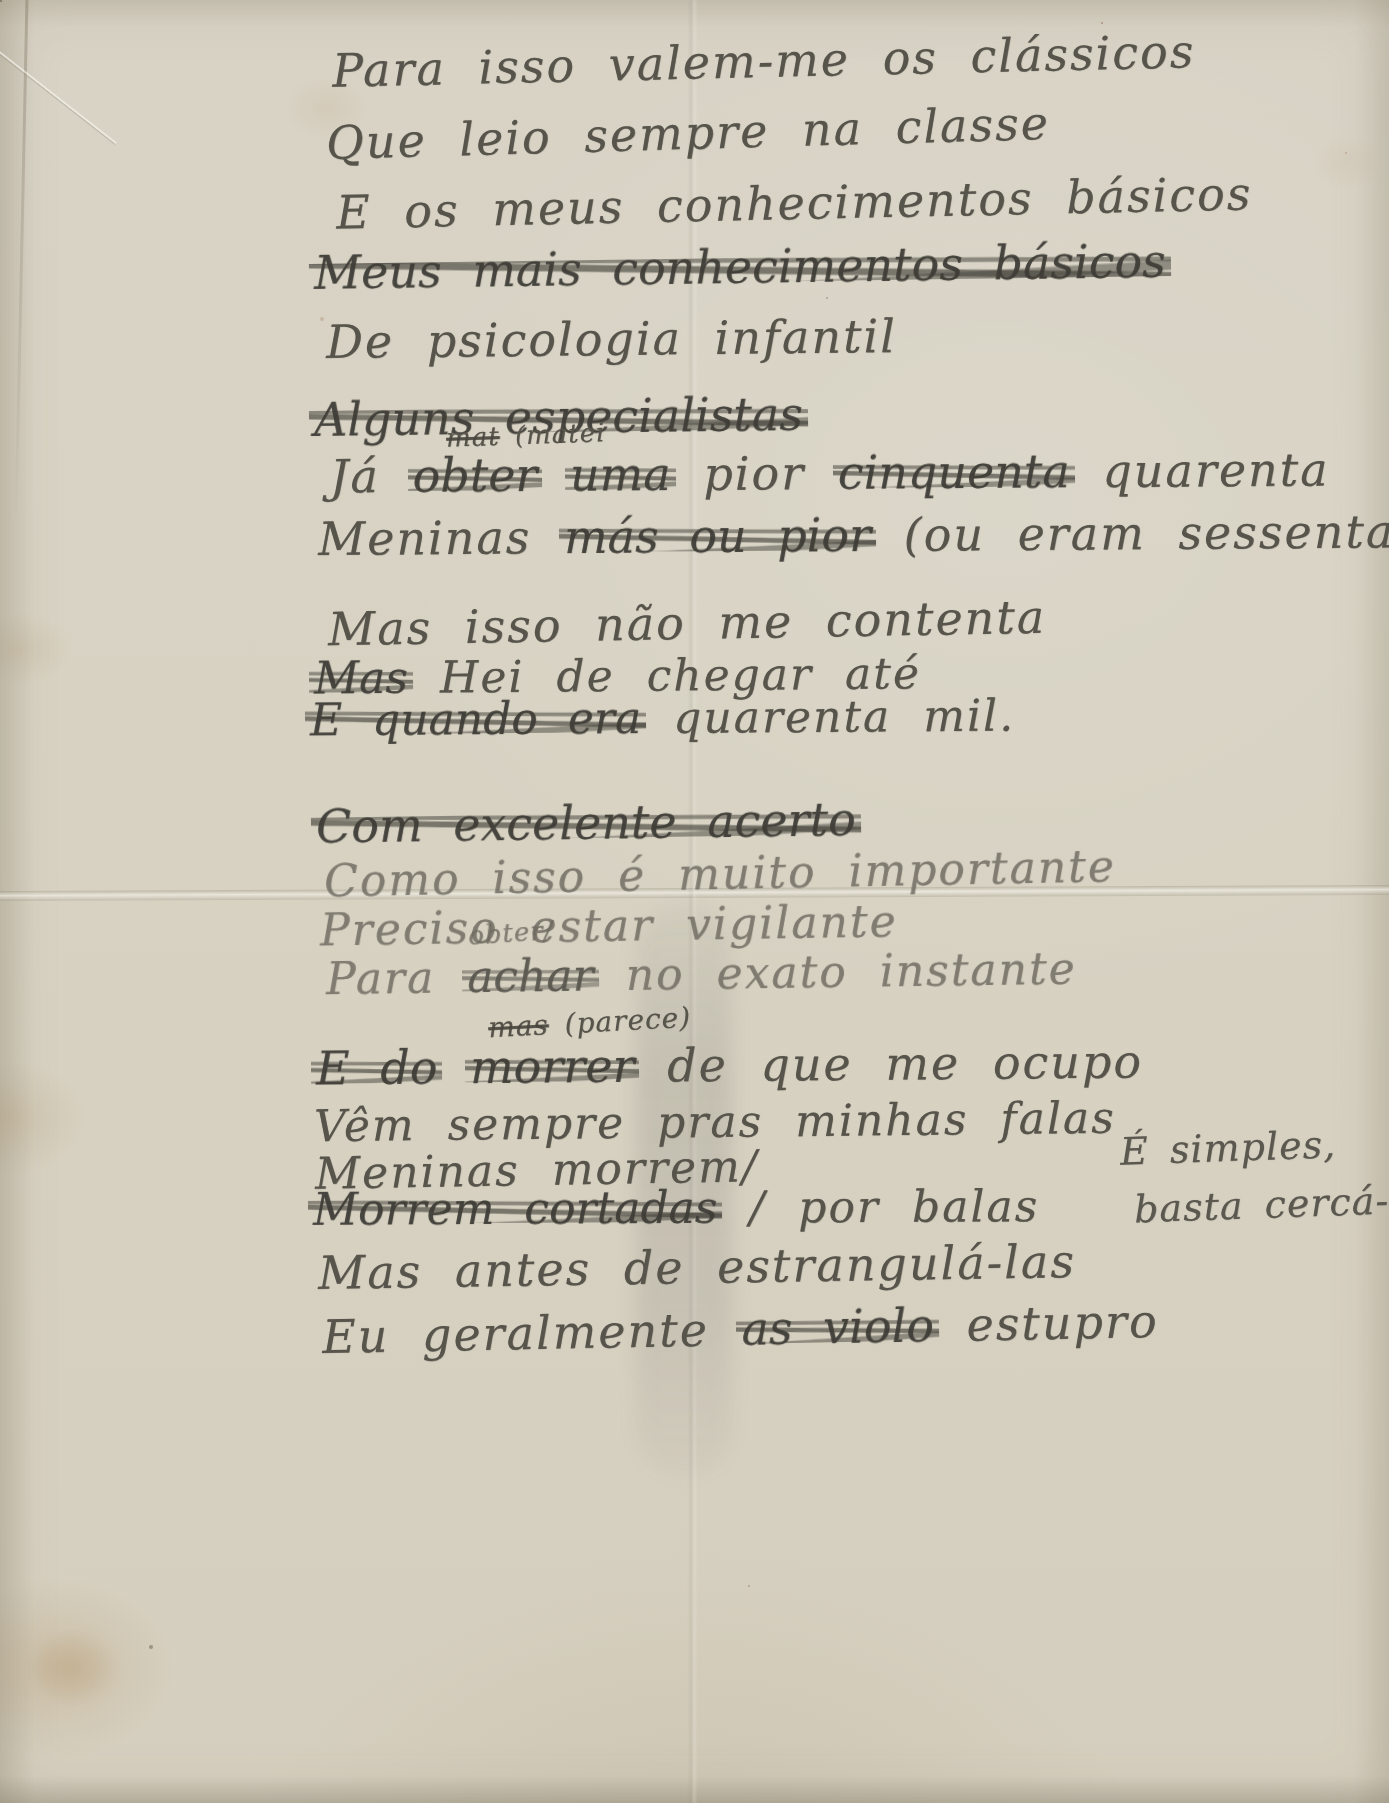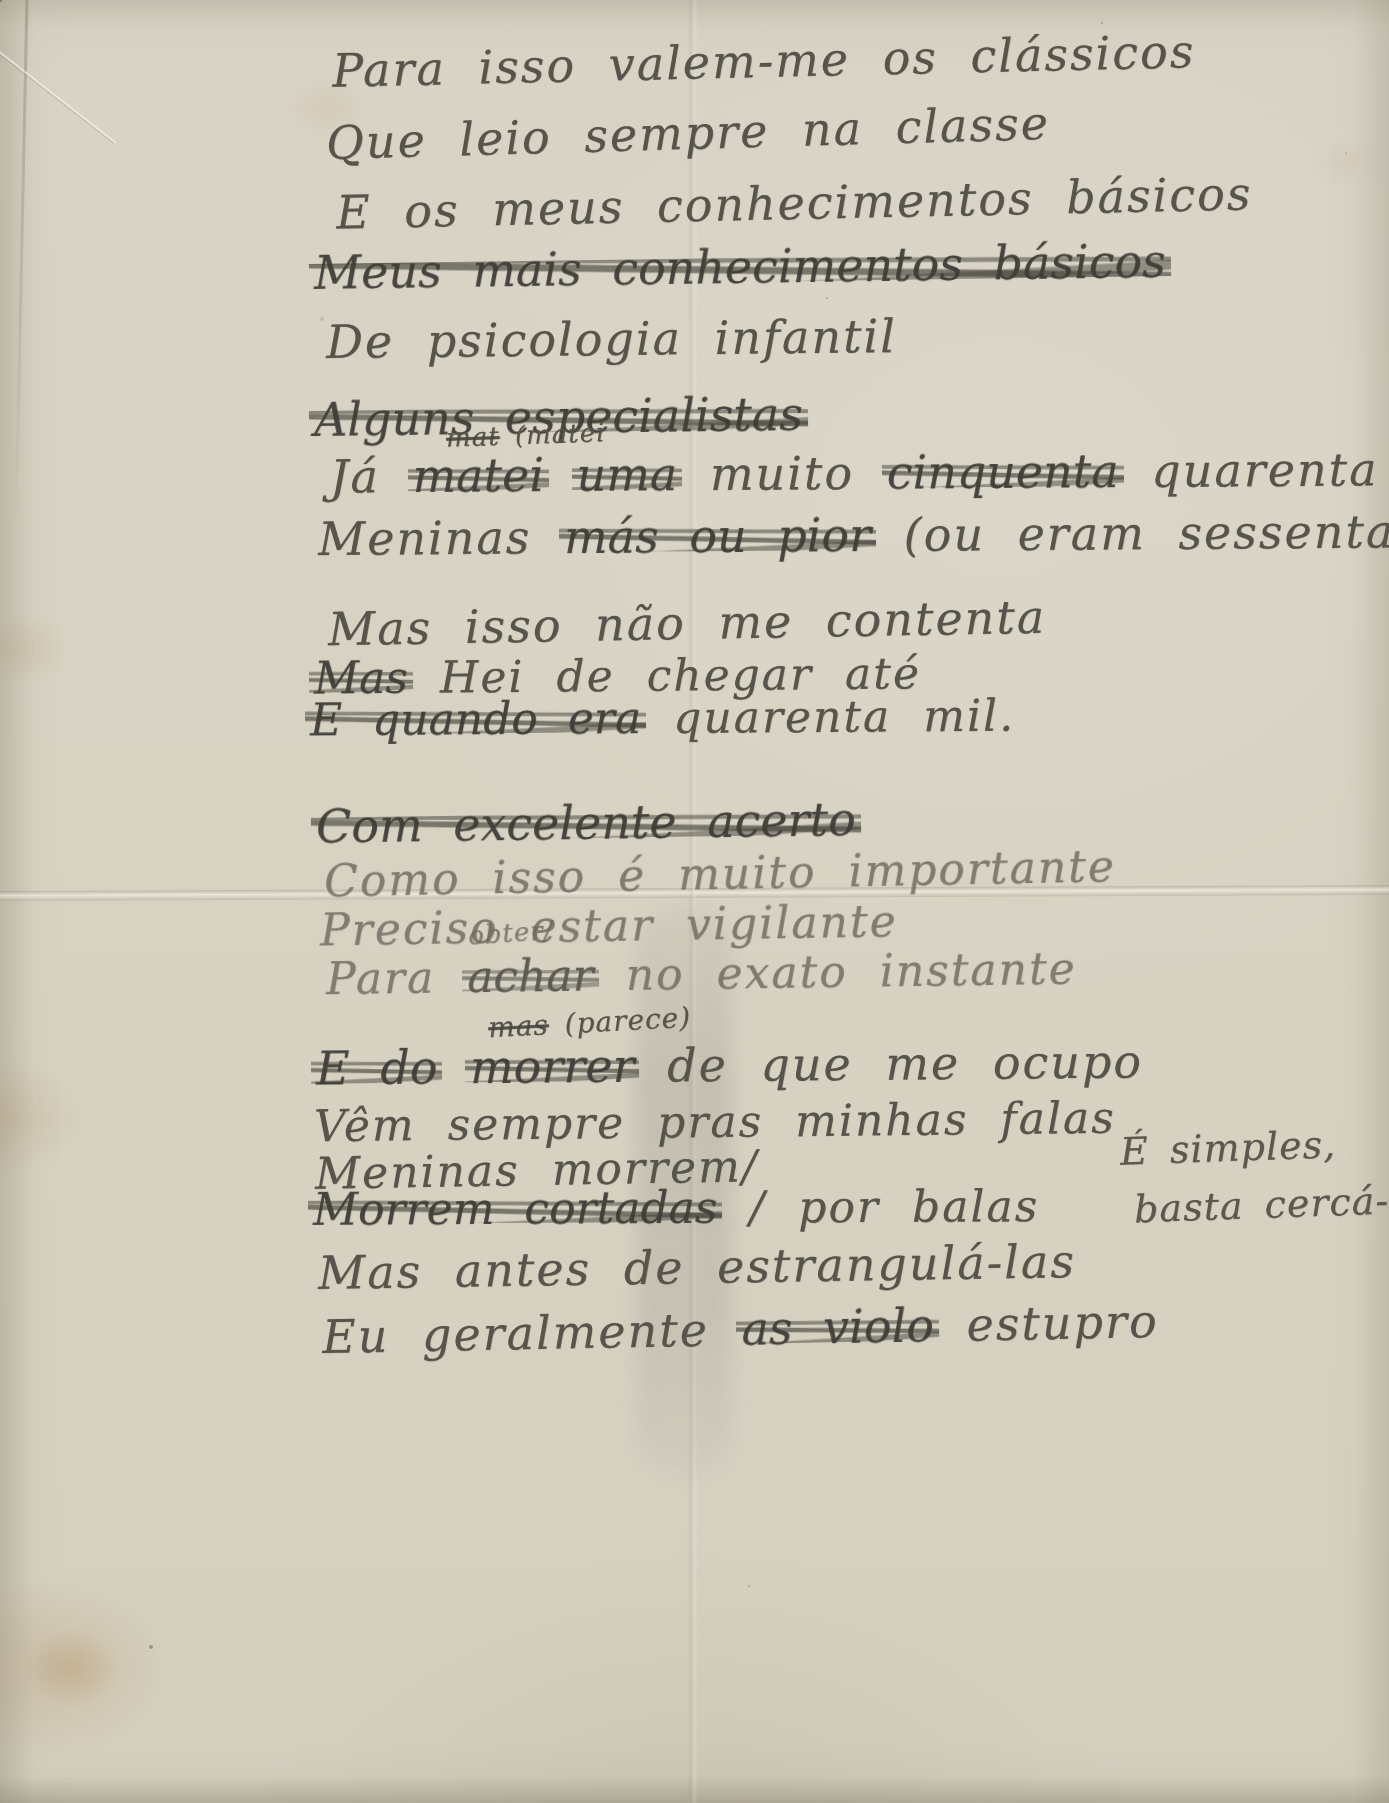--- a/index.html
+++ b/index.html
@@ -85,21 +85,21 @@
   <div class="stain-bl"></div>
   <div class="specks"></div>
   <div id="lines-host">
       <div class="line" style="left: 332px; top: 34px; font-size: 46px; transform: rotate(-1.3deg);"><span class="seg">Para isso valem-me os clássicos</span></div>
       <div class="line" style="left: 326px; top: 106px; font-size: 46px; transform: rotate(-1.6deg);"><span class="seg">Que leio sempre na classe</span></div>
       <div class="line" style="left: 336px; top: 176px; font-size: 46px; transform: rotate(-1.2deg);"><span class="seg">E os meus conhecimentos básicos</span></div>
       <div class="line" style="left: 314px; top: 240px; font-size: 46px; transform: rotate(-0.8deg);"><span class="seg scrib">Meus mais conhecimentos básicos</span></div>
       <div class="line" style="left: 326px; top: 312px; font-size: 46px; transform: rotate(-0.6deg);"><span class="seg">De psicologia infantil</span></div>
       <div class="line" style="left: 314px; top: 390px; font-size: 46px; transform: rotate(-0.7deg);"><span class="seg scrib">Alguns especialistas</span></div>
       <div class="line insert" style="left: 446px; top: 420px; font-size: 26px; transform: rotate(-2deg);"><span class="seg struck">mat</span> <span class="seg">(matei</span></div>
-      <div class="line" style="left: 330px; top: 446px; font-size: 46px; transform: rotate(-0.4deg);"><span class="seg">Já</span> <span class="seg scrib">matei</span> <span class="seg scrib">uma</span> <span class="seg">muito</span> <span class="seg scrib">cinquenta</span> <span class="seg">quarenta</span></div>
+      <div class="line" style="left: 330px; top: 446px; font-size: 46px; transform: rotate(-0.4deg);"><span class="seg">Já</span> <span class="seg scrib">obter</span> <span class="seg scrib">uma</span> <span class="seg">pior</span> <span class="seg scrib">cinquenta</span> <span class="seg">quarenta</span></div>
       <div class="line" style="left: 318px; top: 508px; font-size: 46px; transform: rotate(-0.4deg);"><span class="seg">Meninas</span> <span class="seg scrib">más ou pior</span> <span class="seg">(ou eram sessenta?)</span></div>
       <div class="line" style="left: 328px; top: 596px; font-size: 46px; transform: rotate(-1deg);"><span class="seg">Mas isso não me contenta</span></div>
       <div class="line" style="left: 314px; top: 650px; font-size: 44px; transform: rotate(-0.5deg);"><span class="seg scrib">Mas</span> <span class="seg">Hei de chegar até</span></div>
       <div class="line" style="left: 310px; top: 692px; font-size: 44px; transform: rotate(-0.4deg);"><span class="seg scrib">E quando era</span> <span class="seg">quarenta mil.</span></div>
       <div class="line" style="left: 316px; top: 796px; font-size: 46px; transform: rotate(-0.8deg);"><span class="seg scrib">Com excelente acerto</span></div>
       <div class="line faded" style="left: 324px; top: 848px; font-size: 44px; transform: rotate(-1.1deg);"><span class="seg">Como isso é muito importante</span></div>
       <div class="line faded" style="left: 320px; top: 900px; font-size: 44px; transform: rotate(-0.9deg);"><span class="seg">Preciso estar vigilante</span></div>
       <div class="line insert faded" style="left: 468px; top: 918px; font-size: 26px; transform: rotate(-4deg);"><span class="seg">obter/</span></div>
       <div class="line faded" style="left: 326px; top: 948px; font-size: 44px; transform: rotate(-0.8deg);"><span class="seg">Para</span> <span class="seg scrib">achar</span> <span class="seg">no exato instante</span></div>
       <div class="line insert" style="left: 488px; top: 1006px; font-size: 28px; transform: rotate(-3deg);"><span class="seg struck">mas</span> <span class="seg">(parece)</span></div>

